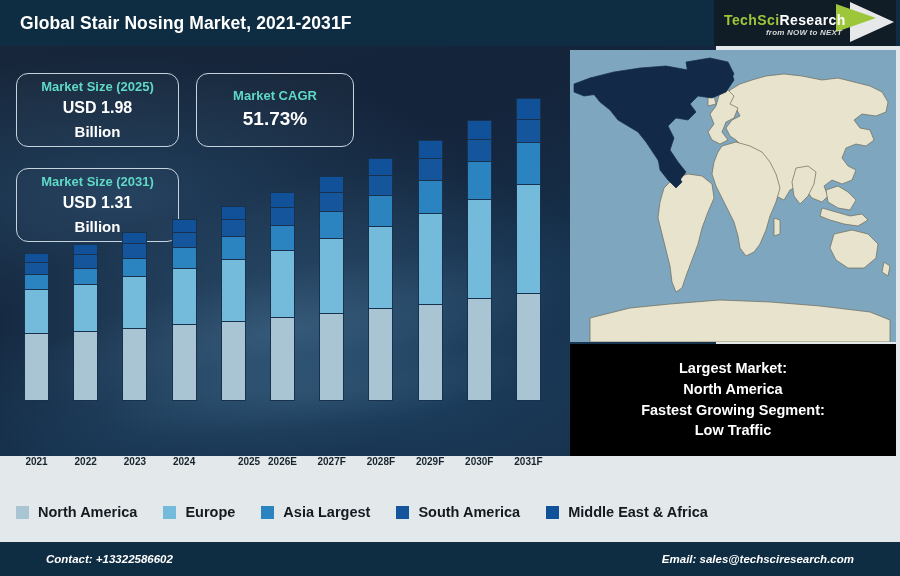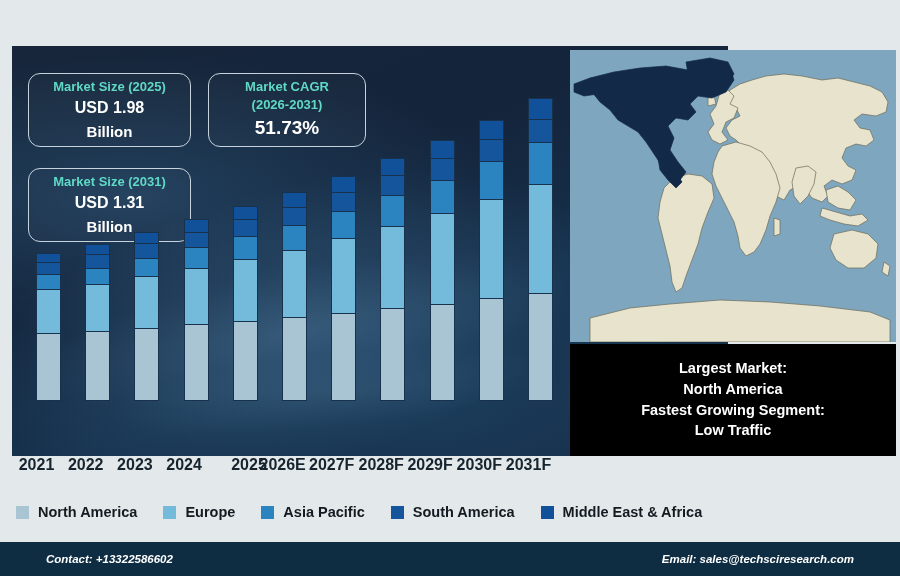--- a/index.html
+++ b/index.html
@@ -66,21 +66,21 @@
   .logo-tag {
     position: absolute; left: 52px; top: 28px;
     font-size: 8px; color: #d8d8d8;
     font-style: italic; font-weight: bold;
     letter-spacing: 0.2px;
     z-index: 3;
   }
 
   
   .chart-panel {
-    position: absolute; left: 12px; top: 46px;
+    position: absolute; left: 0; top: 46px;
     width: 716px; height: 410px;
     background:
       radial-gradient(ellipse 520px 200px at 120px 150px, rgba(44,86,120,0.55) 0%, rgba(22,44,70,0) 70%),
       radial-gradient(ellipse 700px 300px at 430px 360px, rgba(31,70,105,0.6) 0%, rgba(17,35,58,0) 72%),
       linear-gradient(160deg, #17263a 0%, #14243b 35%, #16314c 65%, #132338 100%);
     overflow: hidden;
   }
   .swoosh {
     position: absolute;
     border-radius: 50%;
@@ -159,21 +159,21 @@
   
   .xaxis {
     position: absolute; left: 0; top: 456px;
     width: 570px; height: 22px;
   }
   .xlabel {
     position: absolute;
     top: 0;
     width: 46px;
     text-align: center;
-    font-size: 16px;
+    font-size: 10px;
     font-weight: bold;
     color: #17242e;
     font-family: "Liberation Sans", sans-serif;
   }
 
   
   .map-box {
     position: absolute; left: 570px; top: 50px;
     width: 326px; height: 292px;
     background: #7fa6bf;
@@ -239,35 +239,45 @@
     font-style: italic;
     font-weight: bold;
     white-space: nowrap;
   }
 </style>
 </head>
 <body>
 
 <div id="infographic">
 
+  <div class="header">
+    <div class="header-title">Global Stair Nosing Market, 2021-2031F</div>
+    <div class="logo-box">
+      <div class="logo-arrow"></div>
+      <div class="logo-arrow2"></div>
+      <div class="logo-text">
+        <span class="logo-tech">TechSci</span><span class="logo-research">Research</span>
+      </div>
+      <div class="logo-tag">from NOW to NEXT</div>
+    </div>
+  </div>
 
   <div class="chart-panel">
     <div class="swoosh swoosh-a"></div>
     <div class="swoosh swoosh-b"></div>
     <div class="swoosh swoosh-c"></div>
 
     <div class="kpi" id="kpi-size-2025">
       <div class="kpi-label">Market Size (2025)</div>
       <div class="kpi-value">USD 1.98</div>
       <div class="kpi-unit">Billion</div>
     </div>
 
     <div class="kpi" id="kpi-cagr">
       <div class="kpi-label">Market CAGR</div>
-      <div class="kpi-label">(2026-2031)</div>
       <div class="kpi-value">51.73%</div>
     </div>
 
     <div class="kpi" id="kpi-size-2031">
       <div class="kpi-label">Market Size (2031)</div>
       <div class="kpi-value">USD 1.31</div>
       <div class="kpi-unit">Billion</div>
     </div>
 
     <div class="bars-area" id="bars-area">
@@ -352,21 +362,21 @@
   </div>
 
   <div class="xaxis" id="xaxis">
       <div class="xlabel" style="left: 13.5px;">2021</div>
       <div class="xlabel" style="left: 62.7px;">2022</div>
       <div class="xlabel" style="left: 111.9px;">2023</div>
       <div class="xlabel" style="left: 161.1px;">2024</div>
       <div class="xlabel" style="left: 226px;">2025</div>
       <div class="xlabel" style="left: 259.5px;">2026E</div>
       <div class="xlabel" style="left: 308.7px;">2027F</div>
-      <div class="xlabel" style="left: 357.9px; text-align: right;">2028F</div>
+      <div class="xlabel" style="left: 357.9px;">2028F</div>
       <div class="xlabel" style="left: 407.1px;">2029F</div>
       <div class="xlabel" style="left: 456.3px;">2030F</div>
       <div class="xlabel" style="left: 505.5px;">2031F</div>
     </div>
 
   <div class="map-box">
     <svg viewBox="0 0 326 292" preserveAspectRatio="none">
       <rect x="0" y="0" width="326" height="292" fill="#7fa6bf"></rect>
 
       <path fill="#e8e3cc" stroke="#6a6a58" stroke-width="0.7" d="M182,30 L196,26 L214,24 L232,26 L252,30 L268,28 L284,32 L300,36 L312,42 L318,52 L316,62 L306,66 L292,64 L284,70 L290,78 L300,80 L304,90 L296,96 L286,94 L276,98 L272,108 L278,116 L286,120 L282,130 L272,134 L262,130 L254,136 L258,146 L252,152 L242,148 L236,140 L228,136 L220,140 L214,150 L206,146 L202,136 L196,128 L190,120 L184,112 L178,104 L172,96 L166,90 L160,86 L156,78 L162,70 L170,66 L166,58 L158,56 L154,48 L160,40 L170,34 Z"></path>
@@ -409,21 +419,21 @@
       <div class="legend-item">
         <span class="legend-swatch" style="background: rgb(169, 196, 211);"></span>
         <span class="legend-label">North America</span>
       </div>
       <div class="legend-item">
         <span class="legend-swatch" style="background: rgb(116, 186, 218);"></span>
         <span class="legend-label">Europe</span>
       </div>
       <div class="legend-item">
         <span class="legend-swatch" style="background: rgb(43, 132, 192);"></span>
-        <span class="legend-label">Asia Pacific</span>
+        <span class="legend-label">Asia Largest</span>
       </div>
       <div class="legend-item">
         <span class="legend-swatch" style="background: rgb(20, 85, 155);"></span>
         <span class="legend-label">South America</span>
       </div>
       <div class="legend-item">
         <span class="legend-swatch" style="background: rgb(16, 81, 154);"></span>
         <span class="legend-label">Middle East &amp; Africa</span>
       </div>
     </div>

